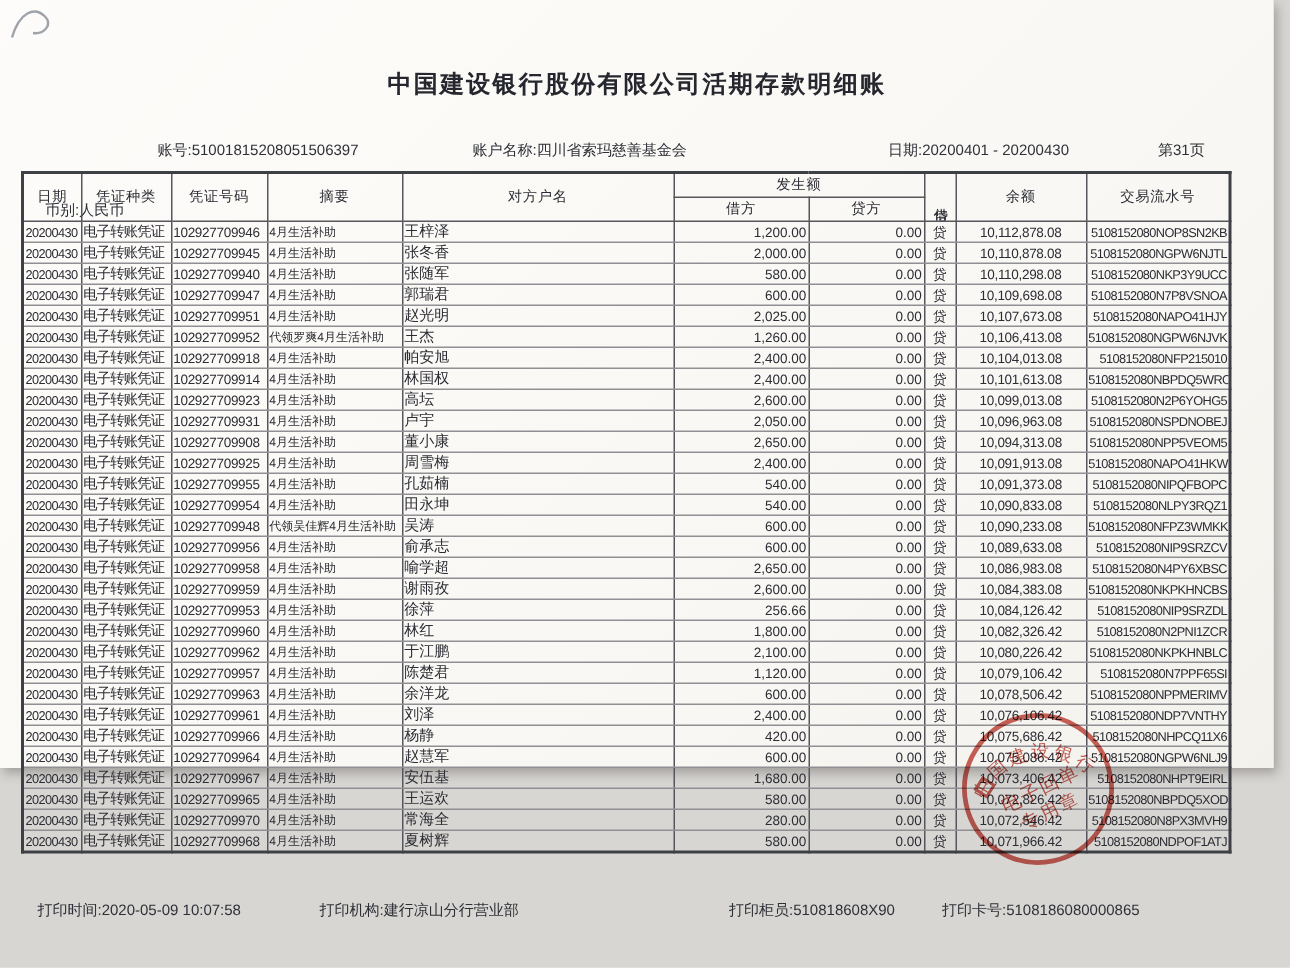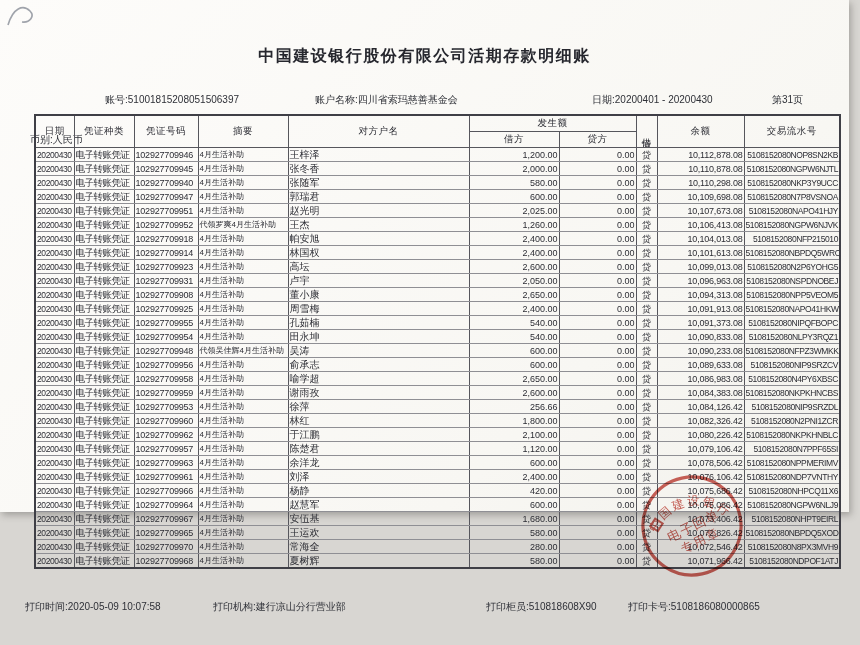--- a/index.html
+++ b/index.html
@@ -21,21 +21,21 @@
   }
   .meta-row{position:absolute;top:93px;left:0;width:849px;height:14px;font-size:10px;}
   .meta-row span{position:absolute;white-space:nowrap;}
   .m-currency{left:30px;margin-top:40px;}
   .m-account{left:105px;}
   .m-name{left:278px;margin-left:37px;}
   .m-range{left:592px;}
   .m-page{left:772px;}
 
   table.ledger{
-    position:absolute;left:34px;top:114px;width:805px;
+    position:absolute;left:14px;top:114px;width:805px;
     border-collapse:collapse;table-layout:fixed;
     font-size:9px;color:#2c2d34;
   }
   table.ledger col.w0{width:39px;} table.ledger col.w1{width:60px;}
   table.ledger col.w2{width:64px;} table.ledger col.w3{width:90px;}
   table.ledger col.w4{width:181px;} table.ledger col.w5{width:90px;}
   table.ledger col.w6{width:77px;} table.ledger col.w7{width:21px;}
   table.ledger col.w8{width:87px;} table.ledger col.w9{width:96px;}
   table.ledger th,table.ledger td{
     border:1px solid #56565c;padding:0 1px;overflow:hidden;
@@ -50,21 +50,21 @@
     border-top:1px solid #8f8f94;border-bottom:1px solid #8f8f94;
   }
   td.c0{font-size:8.5px;letter-spacing:-.4px;text-align:left;}
   td.c1{font-size:9.5px;letter-spacing:-.5px;text-align:left;}
   td.c2{text-align:left;letter-spacing:-.2px;}
   td.c3{font-size:8px;text-align:left;line-height:9px;}
   td.c4{font-size:10px;text-align:left;padding-left:4px;}
   td.c5{text-align:right;padding-right:16px;}
   td.c6{text-align:right;padding-right:5px;}
   td.c7{text-align:center;font-size:9px;}
-  td.c8{text-align:right;padding-right:2px;letter-spacing:-.2px;}
+  td.c8{text-align:center;padding-right:2px;letter-spacing:-.2px;}
   td.c9{font-size:8.5px;text-align:right;letter-spacing:-.4px;}
   .v-head{writing-mode:vertical-rl;margin:0 auto;letter-spacing:1px;line-height:1;}
 
   .footer-row{position:absolute;top:600px;left:0;width:849px;height:14px;font-size:10px;}
   .footer-row span{position:absolute;white-space:nowrap;}
   .f-time{left:25px;}
   .f-org{left:213px;}
   .f-teller{left:486px;}
   .f-card{left:628px;}
 

